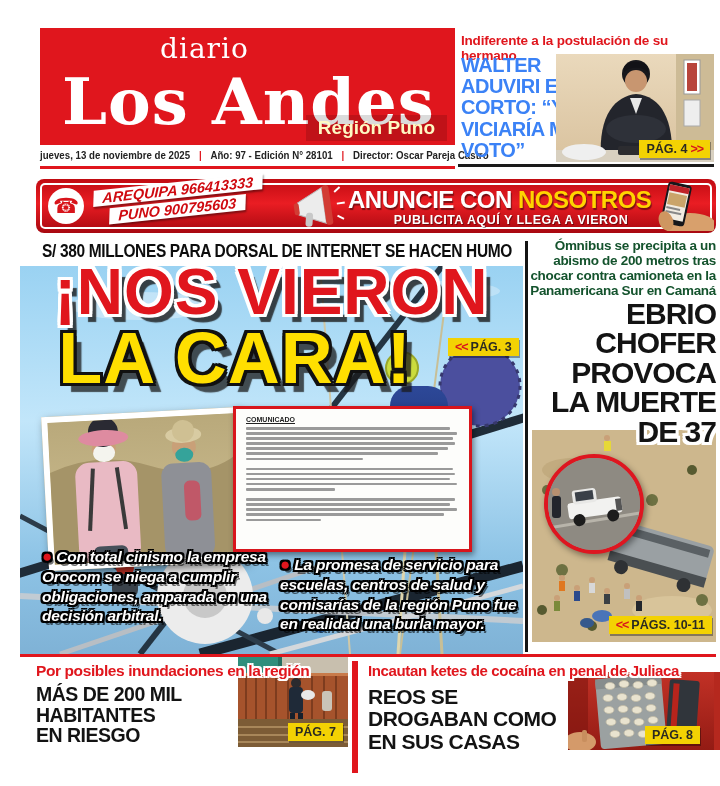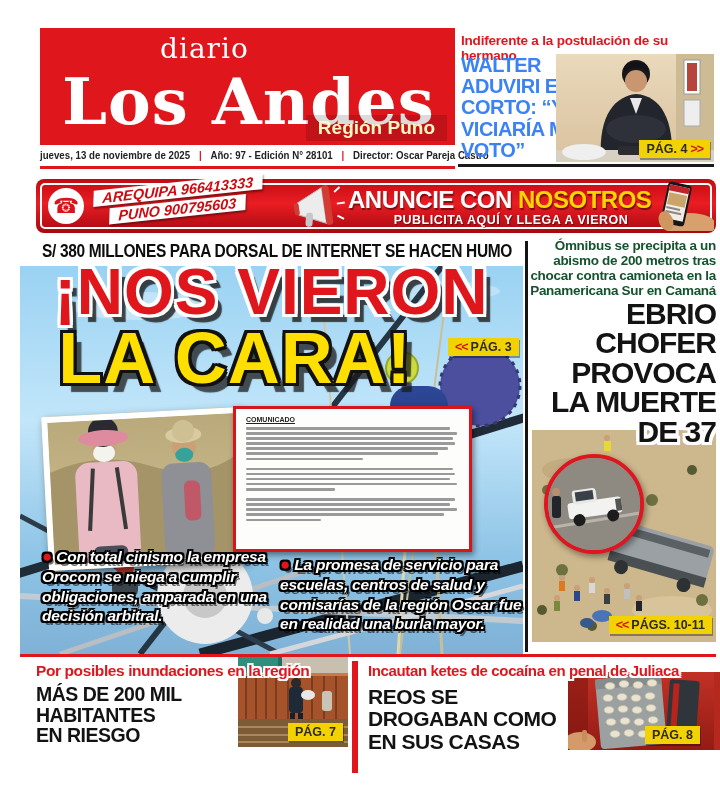--- a/index.html
+++ b/index.html
@@ -311,21 +311,21 @@
       <div class="cl" style="width:35%"></div>
     </div>
   </div>
 
   <div class="abs bullet b1">
     <span class="dot">●</span>
     <span>Con total cinismo la empresa Orocom se niega a cumplir obligaciones, amparada en una decisión arbitral.</span>
   </div>
   <div class="abs bullet b2">
     <span class="dot">●</span>
-    <span>La promesa de servicio para escuelas, centros de salud y comisarías de la región Oscar fue en realidad una burla mayor.</span>
+    <span>La promesa de servicio para escuelas, centros de salud y comisarías de la región Puno fue en realidad una burla mayor.</span>
   </div>
 
   <div class="abs ac-kicker">
     <div>Ómnibus se precipita a un</div>
     <div>abismo de 200 metros tras</div>
     <div>chocar contra camioneta en la</div>
     <div>Panamericana Sur en Camaná</div>
   </div>
   <div class="abs ac-headline">
     <div>EBRIO</div>

